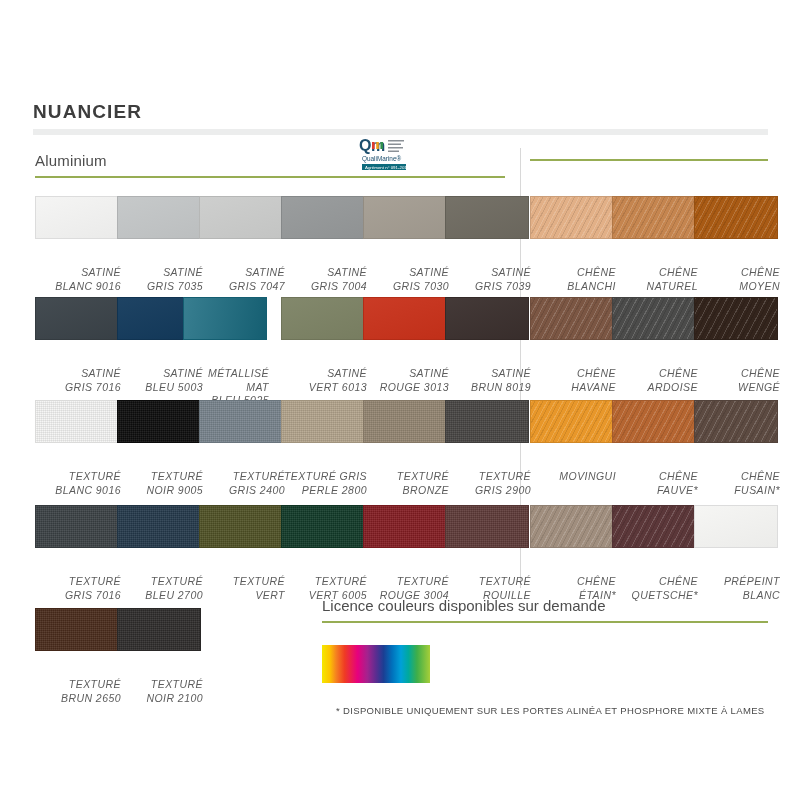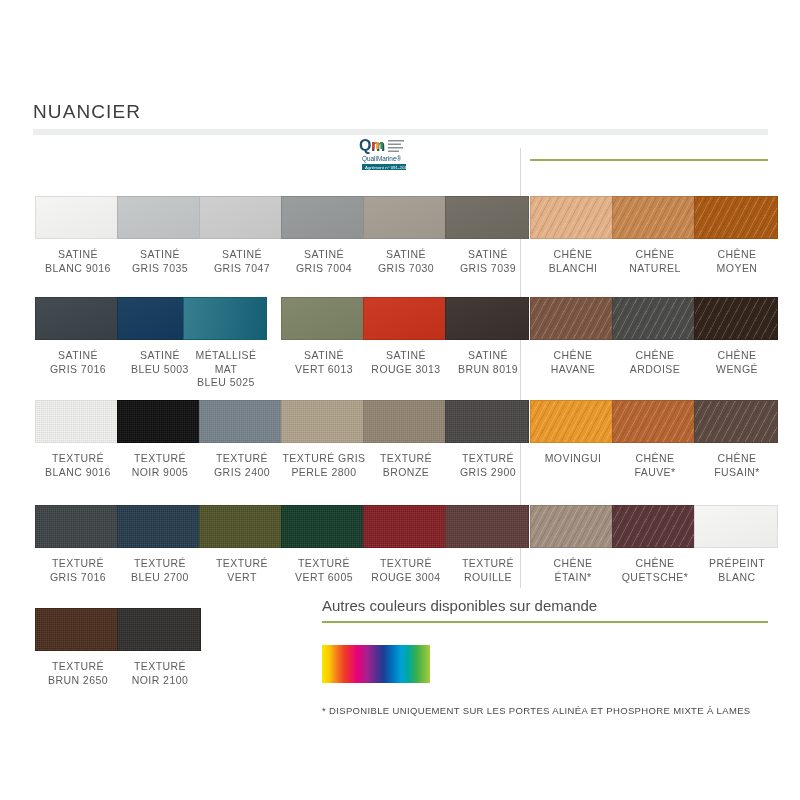--- a/index.html
+++ b/index.html
@@ -8,21 +8,21 @@
     background:#ffffff;
     font-family:"Liberation Sans","DejaVu Sans",sans-serif;
     color:#4a4a4a;
     overflow:hidden;
     position:relative;
   }
   .page{position:absolute;left:0;top:0;width:800px;height:800px;}
 
   
   .title-row{position:absolute;left:33px;top:101px;display:flex;align-items:baseline;gap:9px;}
-  .title-main{font-size:19px;font-weight:normal;letter-spacing:1.1px;color:#3d3d3d;}
+  .title-main{font-size:19px;font-weight:bold;letter-spacing:1.1px;color:#3d3d3d;}
   .title-sub{font-size:13px;letter-spacing:.7px;color:#7d7d7d;}
   .title-bar{position:absolute;left:33px;top:129px;width:735px;height:6px;background:#eceded;}
 
   
   .sec{position:absolute;}
   .sec-label{font-size:15px;color:#4d4d4d;letter-spacing:.2px;white-space:nowrap;}
   .sec-rule{height:2px;background:#97ad54;margin-top:7px;}
   #sec-alu{left:35px;top:152px;width:470px;}
   #sec-alu .sec-rule{width:470px;}
   #sec-bois{left:530px;top:152px;width:238px;}
@@ -42,54 +42,59 @@
   .cell{position:absolute;width:86px;}
   .sw{
     width:84px;height:43px;
     border:1px solid rgba(0,0,0,.10);
     box-sizing:border-box;
     position:relative;overflow:hidden;
   }
   .sw.pale{border-color:#dcdcdc;}
   .sw .tex{position:absolute;inset:0;}
   .cap{
-    margin-top:9px;
+    margin-top:27px;
     font-size:10.5px;line-height:13.5px;
     letter-spacing:.45px;
     color:#5c5c5c;
-    text-align:center;
+    text-align:right;
     text-transform:uppercase;
     width:86px;
+    font-style:italic;
   }
 
   
   .autres{position:absolute;left:322px;top:597px;width:446px;}
   .autres-label{font-size:15px;color:#4d4d4d;}
   .autres-rule{width:446px;height:2px;background:#97ad54;margin-top:7px;}
   .rainbow-row{position:absolute;left:322px;top:645px;display:flex;align-items:center;gap:18px;}
   .rainbow{
     width:108px;height:38px;
     background:linear-gradient(90deg,
       #f5e800 0%, #fdc500 7%, #f58220 13%, #ef3b24 21%,
       #e6007e 33%, #a3238e 42%, #5b2d90 50%, #1b3e93 57%,
       #0071bc 65%, #00a0d8 73%, #00a99d 80%, #3fae49 88%, #a6ce39 100%);
   }
   .rainbow-text{font-size:11px;line-height:16px;letter-spacing:.5px;color:#5c5c5c;text-transform:uppercase;}
-  .footnote{position:absolute;left:322px;top:705px;font-size:9.5px;letter-spacing:.35px;color:#4a4a4a;text-transform:uppercase;}
+  .footnote{position:absolute;left:336px;top:705px;font-size:9.5px;letter-spacing:.35px;color:#4a4a4a;text-transform:uppercase;}
 </style>
 </head>
 <body>
 
 <div class="page">
 
   <div class="title-row">
     <span class="title-main">NUANCIER</span>
   </div>
   <div class="title-bar"></div>
 
+  <div class="sec" id="sec-alu">
+    <div class="sec-label">Aluminium</div>
+    <div class="sec-rule"></div>
+  </div>
   <div class="sec" id="sec-bois">
     <div class="sec-rule"></div>
   </div>
 
   <div class="logos">
     <div class="logo">
       <svg class="qm" viewBox="0 0 62 38">
         <text x="1" y="18" font-family="Liberation Sans, sans-serif" font-size="16" font-weight="bold" fill="#1d4f6e">Q</text>
         <text x="13" y="18" font-family="Liberation Sans, sans-serif" font-size="16" font-weight="bold" fill="#1d4f6e">m</text>
         <rect x="14" y="9" width="2.6" height="7" fill="#e03a2f"></rect>
@@ -448,21 +453,21 @@
           <div class="tex" style="background: repeating-linear-gradient(0deg, rgba(255, 255, 255, 0.055) 0px, rgba(255, 255, 255, 0.055) 1px, rgba(0, 0, 0, 0.06) 1px, rgba(0, 0, 0, 0.06) 2px), repeating-linear-gradient(90deg, rgba(255, 255, 255, 0.05) 0px, rgba(255, 255, 255, 0.05) 1px, rgba(0, 0, 0, 0.05) 1px, rgba(0, 0, 0, 0.05) 2px);"></div>
         </div>
         <div class="cap">
           <div>TEXTURÉ</div>
           <div>NOIR 2100</div>
         </div>
       </div>
     </div>
 
   <div class="autres">
-    <div class="autres-label">Autres couleurs disponibles sur demande</div>
+    <div class="autres-label">Licence couleurs disponibles sur demande</div>
     <div class="autres-rule"></div>
   </div>
   <div class="rainbow-row">
     <div class="rainbow"></div>
   </div>
 
   <div class="footnote">* DISPONIBLE UNIQUEMENT SUR LES PORTES ALINÉA ET PHOSPHORE MIXTE À LAMES</div>
 </div>
 
 </body></html>

